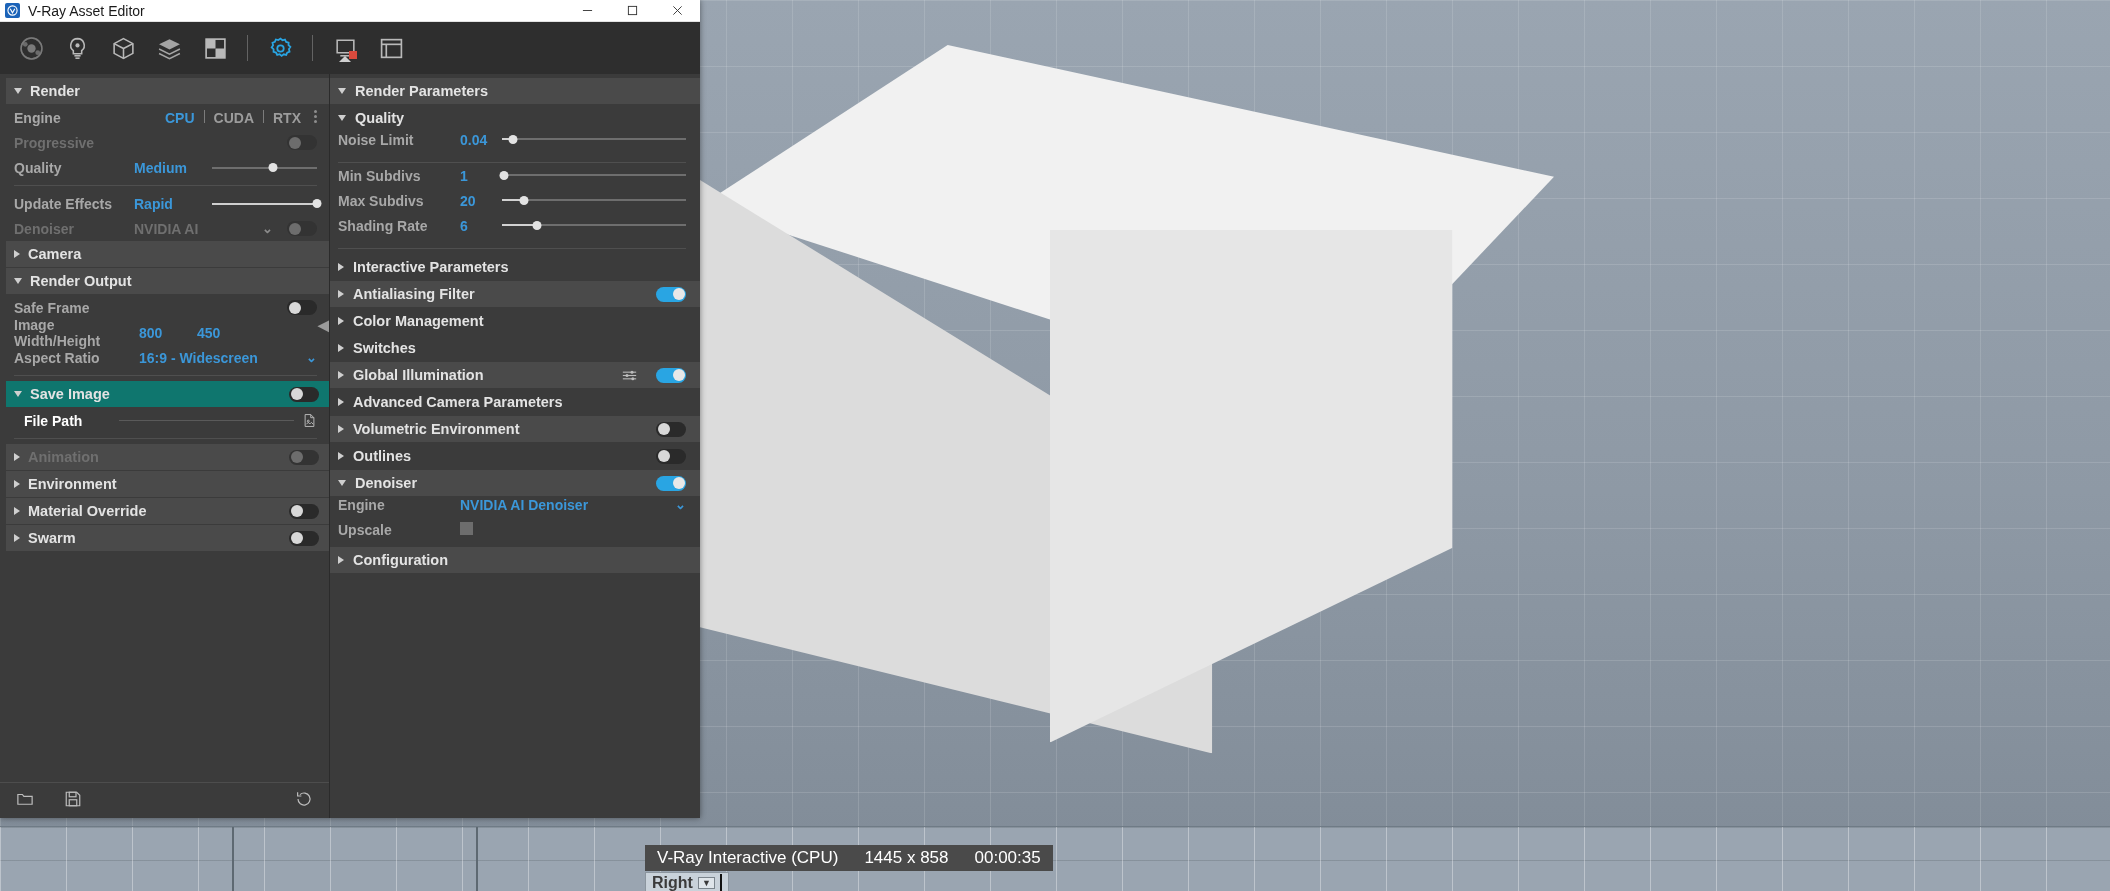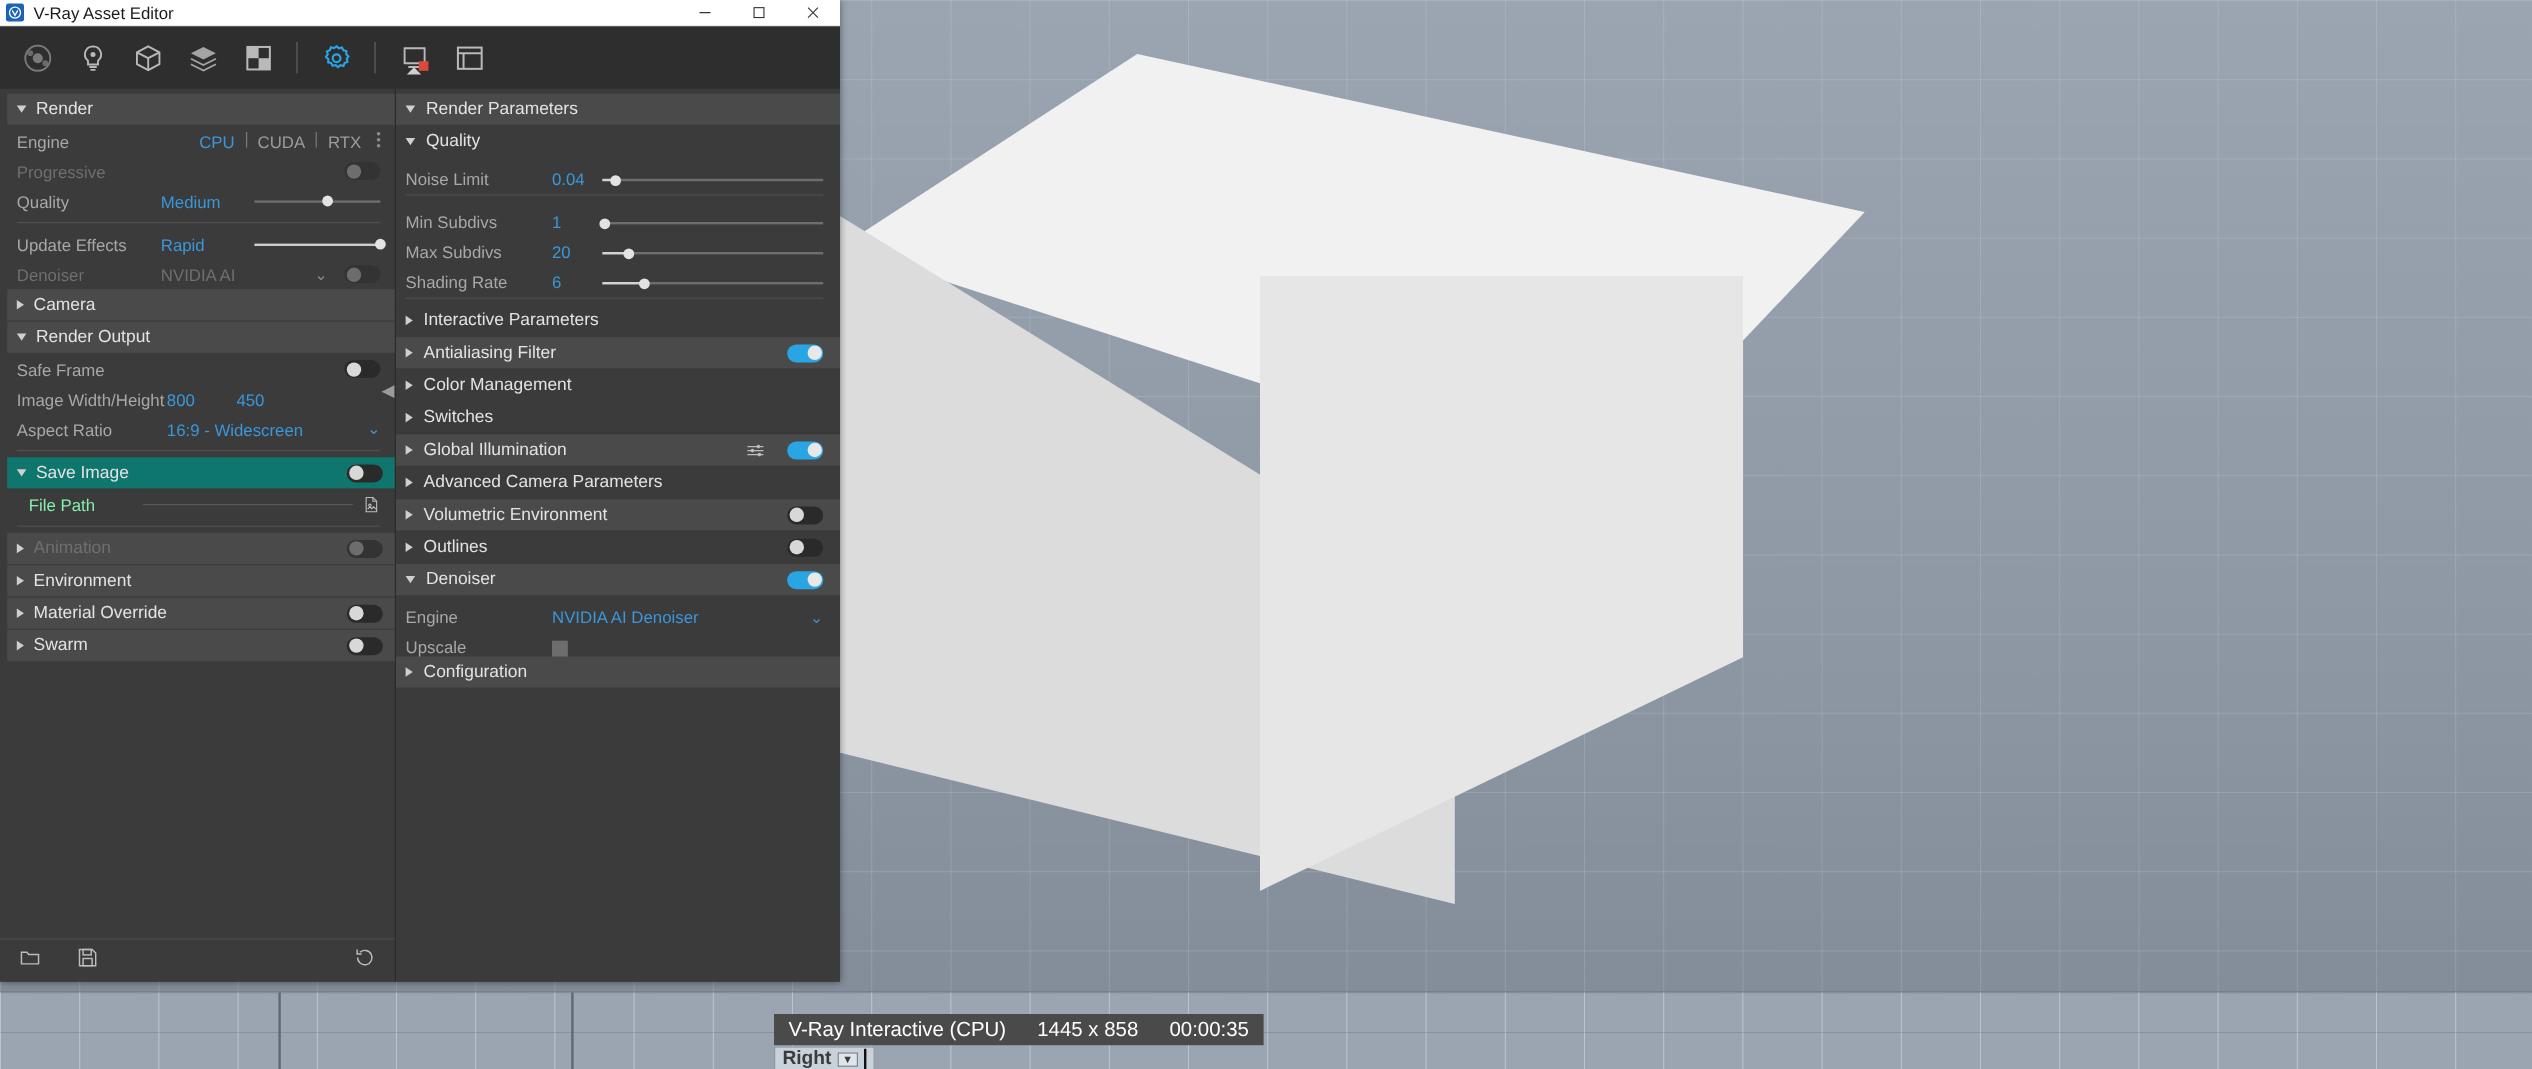--- a/index.html
+++ b/index.html
@@ -131,21 +131,21 @@
     margin-left: 15px; margin-top: 14px;
   }
   .tb-icon.with-badge { position: relative; }
   .tb-underline {
     position: absolute; bottom: 3px; left: 50%; transform: translateX(-50%);
     width: 0; height: 0; border-left: 6px solid transparent;
     border-right: 6px solid transparent; border-bottom: 6px solid #cfcfcf;
   }
 
   
-  .body-split { flex: 1; display: flex; min-height: 0; }
+  .body-split { flex: 1; display: flex; min-height: 0; font-weight: bold; }
 
   .left-pane {
     width: 330px; background: #3b3b3b;
     display: flex; flex-direction: column;
     border-right: 1px solid #2b2b2b;
   }
   .left-scroll { flex: 1; overflow: hidden; padding: 4px 0 0 6px; }
   .right-pane {
     flex: 1; background: #3b3b3b; overflow: hidden;
     padding-top: 4px;
@@ -229,21 +229,21 @@
   .left-footer .spacer { flex: 1; }
   .left-footer svg { width: 18px; height: 18px; }
 
   
   .collapse-handle {
     position: absolute; left: 318px; top: 318px;
     color: #9b9b9b; font-size: 14px; line-height: 1;
   }
 
   
-  .r-row { height: 25px; display: flex; align-items: flex-end; padding: 0 14px 0 8px; font-size: 14px; color: #a8a8a8; }
+  .r-row { height: 25px; display: flex; align-items: flex-start; padding: 0 14px 0 8px; font-size: 14px; color: #a8a8a8; }
   .r-row .lbl { width: 122px; flex: none; }
   .r-row .num { width: 42px; flex: none; color: #3b97d9; }
   .r-row .num.dim { color: #8c8c8c; }
   .r-row.disabled .lbl { color: #6f6f6f; }
   .r-sec {
     height: 26px; background: #4a4a4a; display: flex; align-items: center;
     gap: 9px; padding: 0 14px 0 8px; color: #e3e3e3; font-size: 14.5px;
     margin-bottom: 1px;
   }
   .r-sec.sub { background: #3b3b3b; }
@@ -471,21 +471,21 @@
 
           <div class="sec-header flat" style="background:#0f766e">
             <span class="tri down"></span>
             <span class="sec-label">Save Image</span>
             <span class="toggle off">
                 <span class="knob"></span>
               </span>
           </div>
 
           <div class="row" style="padding-left:18px">
-            <span style="color:#86efac">File Path</span>
+            <span style="color:#ffffff">File Path</span>
             <span class="filepath-line"></span>
             <span style="margin-left:8px;color:#bdbdbd;display:flex">
               <svg viewBox="0 0 24 24" width="15" height="15" fill="none" stroke="currentColor" stroke-width="1.5">
                 <path d="M5 2.5h9l5 5v14H5z"></path>
                   <path d="M14 2.5v5h5"></path>
                 <circle cx="10" cy="13" r="1.6"></circle>
                   <path d="M7 18l3-3 2.5 2.5L15 15l3 3"></path>
               </svg>
             </span>
           </div>

